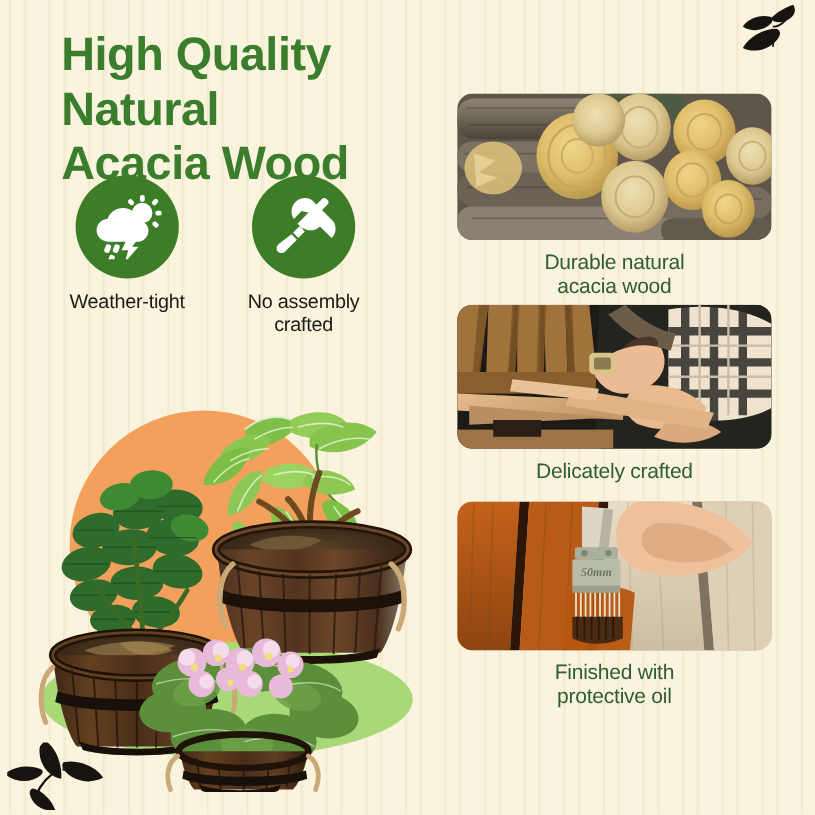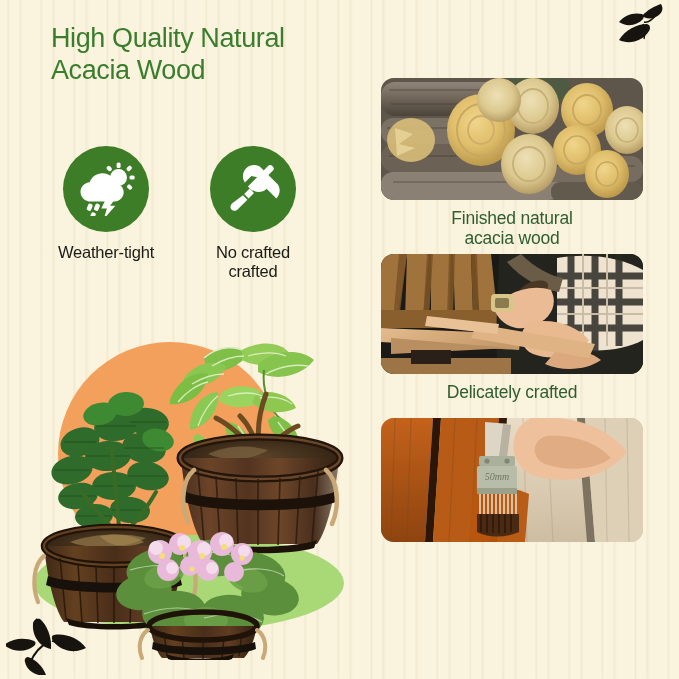--- a/index.html
+++ b/index.html
@@ -36,23 +36,23 @@
   .leaf-tr { top: 2px; right: 14px; width: 62px; height: 60px; }
   .leaf-bl { left: 6px; bottom: 4px; width: 80px; height: 74px; }
 
   
   .title {
     position: absolute;
     left: 51px;
     top: 23px;
     width: 330px;
     color: #3a7d2c;
-    font-size: 27px;
+    font-size: 39px;
     line-height: 1.17;
-    font-weight: normal;
+    font-weight: bold;
     letter-spacing: -0.4px;
   }
 
   
   .features {
     position: absolute;
     left: 38px;
     top: 146px;
     width: 300px;
     display: flex;
@@ -122,21 +122,21 @@
   .card { margin-bottom: 5px; }
   .card-photo {
     width: 262px;
     border-radius: 13px;
     overflow: hidden;
     display: block;
     background: #cbbfa6;
   }
   .photo-1 { height: 122px; }
   .photo-2 { height: 120px; }
-  .photo-3 { height: 124px; }
+  .photo-3 { height: 124px; font-weight: bold; }
   .card-caption {
     margin-top: 8px;
     text-align: center;
     color: #2f5d32;
     font-size: 17.5px;
     line-height: 1.16;
     font-weight: normal;
     letter-spacing: -0.2px;
   }
   .card-2 { }
@@ -193,21 +193,21 @@
               <path d="M47.6 5.2c1.5 1.5 1.6 3.1.4 4.3L27.3 29.8l-4.4-4.4L43.3 4.8c1.2-1.2 2.8-1.1 4.3.4z"></path>
               <path d="M24.6 27.6l4.4 4.4-5.4 5.4-4.4-4.4z"></path>
               <path d="M17.9 34.2l4.5 4.5-9.6 9.6c-1.9 1.9-4.5 2.1-6.2.4-1.7-1.7-1.5-4.3.4-6.2z"></path>
 
               <path d="M21.6 5.6c-3.9 3.9-4.3 9.8-1.3 14.1L37.7 37c4.3 3 10.2 2.6 14.1-1.3 3.9-3.9 4.3-9.8 1.3-14.1l-6.5 6.5-6.2-1.4-1.4-6.2 6.5-6.5c-4.3-3-10.2-2.6-14.1 1.3z" transform="rotate(180 36.5 21.5)"></path>
             </g>
           </svg>
         </span>
       </div>
       <div class="feature-label">
-        <div>No crafted</div>
+        <div>No assembly</div>
         <div>crafted</div>
       </div>
     </div>
 
   </div>
 
   <div class="hero">
     <div class="hero-orange"></div>
     <div class="hero-green"></div>
 
@@ -482,21 +482,21 @@
           <ellipse cx="148" cy="86" rx="28" ry="30" fill="url(#logEnd2)"></ellipse>
           <ellipse cx="148" cy="86" rx="16" ry="17" fill="none" stroke="#c6b078" stroke-width="1.8"></ellipse>
           <ellipse cx="226" cy="96" rx="22" ry="24" fill="url(#logEnd)"></ellipse>
           <ellipse cx="226" cy="96" rx="11" ry="12" fill="none" stroke="#c8a761" stroke-width="1.6"></ellipse>
           <ellipse cx="118" cy="22" rx="22" ry="22" fill="url(#logEnd2)"></ellipse>
           <ellipse cx="30" cy="62" rx="24" ry="22" fill="#d8bd78" opacity="0.9"></ellipse>
           <path d="M14 50 l18 6 -14 10 16 4 -18 8z" fill="#e8d39a" opacity="0.85"></path>
         </svg>
       </div>
       <div class="card-caption">
-        <div>Finished natural</div>
+        <div>Durable natural</div>
         <div>acacia wood</div>
       </div>
     </div>
 
     <div class="card card-2">
       <div class="card-photo photo-2">
         <svg width="262" height="120" viewBox="0 0 262 120">
           <defs>
             <linearGradient id="plankG" x1="0" y1="0" x2="1" y2="0.3">
               <stop offset="0%" stop-color="#e4bb8c"></stop>
@@ -631,20 +631,24 @@
           <g stroke="#2a170a" stroke-width="1.4">
             <path d="M100 96 v18"></path>
               <path d="M106 96 v19"></path>
               <path d="M112 96 v19"></path>
             <path d="M118 96 v19"></path>
               <path d="M124 96 v19"></path>
               <path d="M130 96 v18"></path>
           </g>
         </svg>
       </div>
+      <div class="card-caption">
+        <div>Finished with</div>
+        <div>protective oil</div>
+      </div>
     </div>
 
   </div>
 
   <svg class="leaf-decor leaf-tr" viewBox="0 0 62 60">
     <g fill="#17140f">
       <path d="M58 2 c-6 2-14 6-19 12 5 4 13 3 18-2 3-3 3-7 1-10z"></path>
       <path d="M39 12 c-8-2-18 1-23 8 7 5 18 4 24-3 1-2 1-4-1-5z"></path>
       <path d="M44 22 c-10 0-22 6-28 16 10 5 24 1 30-9 2-3 1-6-2-7z"></path>
       <path d="M41 20 c4 1 9 -3 13 -8" stroke="#17140f" stroke-width="1.6" fill="none"></path>

